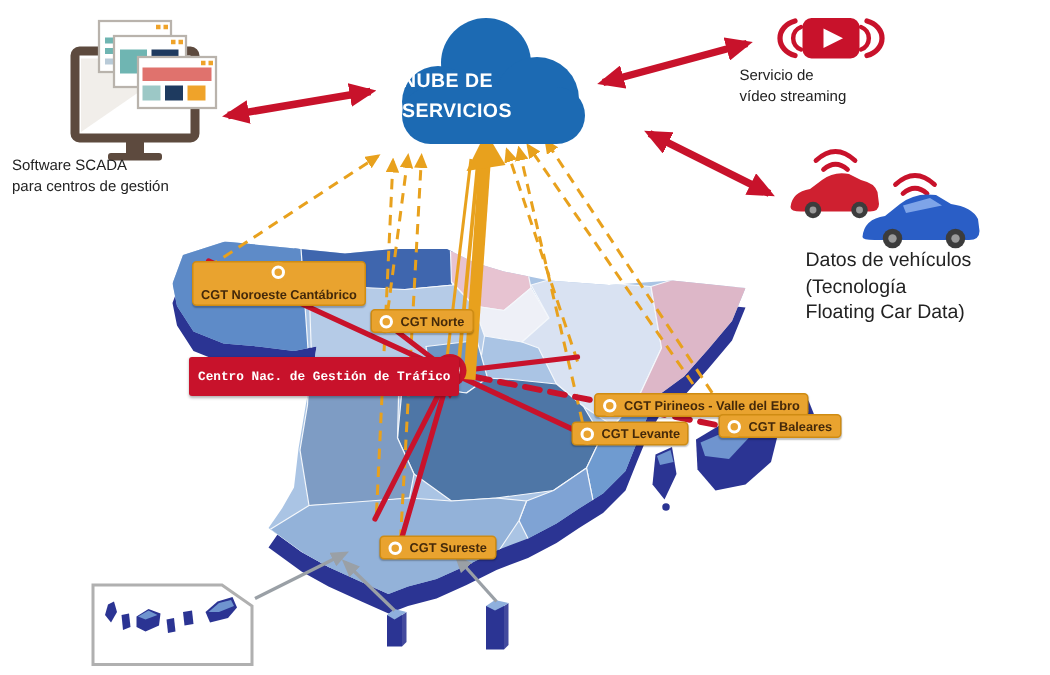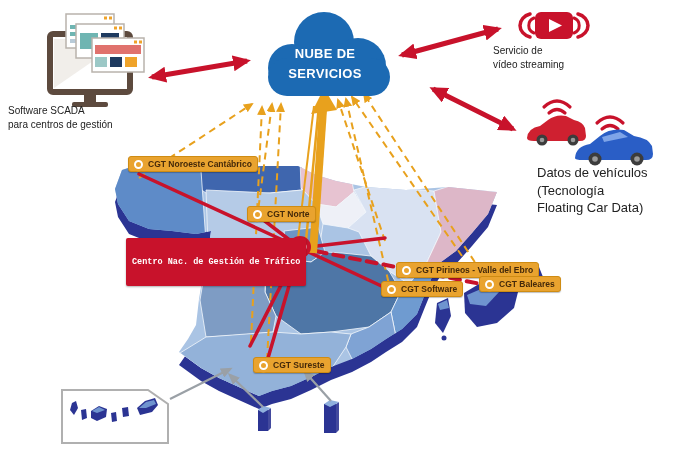--- a/index.html
+++ b/index.html
@@ -1,46 +1,46 @@
 <!DOCTYPE html>
 <html><head>
 <meta charset="utf-8">
 <style>
   html,body{margin:0;padding:0;background:#fff;}
   .stage{position:relative;width:700px;height:450px;background:#ffffff;overflow:hidden;
          font-family:"Liberation Sans",sans-serif;}
   .stage svg{position:absolute;left:0;top:0;}
 
-  .cloud-text{position:absolute;left:268px;top:44px;width:114px;text-align:center;
+  .cloud-text{position:absolute;left:268px;top:44px;width:114px;text-align:left;
       color:#fff;font:bold 13px "Liberation Sans",sans-serif;line-height:1.5;
       letter-spacing:.3px;z-index:4;}
 
   .caption{position:absolute;text-align:left;color:#222;
       font:10px "Liberation Sans",sans-serif;line-height:1.35;z-index:4;}
   .caption.scada{left:8px;top:104px;width:162px;}
   .caption.stream{left:493px;top:44px;width:120px;}
   .caption.cars{left:537px;top:164px;width:142px;font-size:13px;}
 
   .cgt{position:absolute;display:flex;align-items:center;gap:5px;background:#e9a32f;
       border:1px solid #cf8c13;color:#44290a;font:bold 8.5px "Liberation Sans",sans-serif;
       padding:2px 5px;border-radius:3px;white-space:nowrap;z-index:5;
       box-shadow:0 1px 1px rgba(0,0,0,.25);}
   .cgt .dot{width:5px;height:5px;border-radius:50%;background:#e9a32f;border:2px solid #fff;
       box-shadow:0 0 0 2.5px #e9a32f;flex:0 0 auto;}
   .cgt.rev{flex-direction:row-reverse;}
-  .cgt.noroeste{left:128px;top:156px;}
+  .cgt.noroeste{left:128px;top:174px;flex-direction:column;}
   .cgt.norte{left:247px;top:206px;}
   .cgt.pirineos{left:396px;top:229px;margin-top:33px;}
   .cgt.levante{left:381px;top:281px;}
   .cgt.baleares{left:479px;top:276px;}
   .cgt.suroeste{left:188px;top:339px;}
   .cgt.sureste{left:253px;top:357px;text-align:center;}
 
   .center-label{position:absolute;left:126px;top:238px;background:#c8122b;color:#fff;
-      font:bold 8.5px "Liberation Mono",monospace;padding:19px 6px;border-radius:2px;
+      font:bold 8.5px "Liberation Mono",monospace;padding:8px 6px;border-radius:2px;
       white-space:nowrap;z-index:5;box-shadow:0 1px 2px rgba(0,0,0,.3);}
 </style>
 </head>
 <body>
 
 <div class="stage">
 
 <svg width="700" height="450" viewBox="0 0 700 450">
   <defs>
     <marker id="redHead" markerUnits="userSpaceOnUse" markerWidth="18" markerHeight="16" refX="14" refY="8" orient="auto-start-reverse">
@@ -261,21 +261,21 @@
   <div class="cgt norte">
     <span class="dot"></span>
     <span>CGT Norte</span>
   </div>
   <div class="cgt pirineos">
     <span class="dot"></span>
     <span>CGT Pirineos - Valle del Ebro</span>
   </div>
   <div class="cgt levante">
     <span class="dot"></span>
-    <span>CGT Software</span>
+    <span>CGT Levante</span>
   </div>
   <div class="cgt baleares">
     <span class="dot"></span>
     <span>CGT Baleares</span>
   </div>
   <div class="cgt sureste">
     <span class="dot"></span>
     <span>CGT Sureste</span>
   </div>
 

